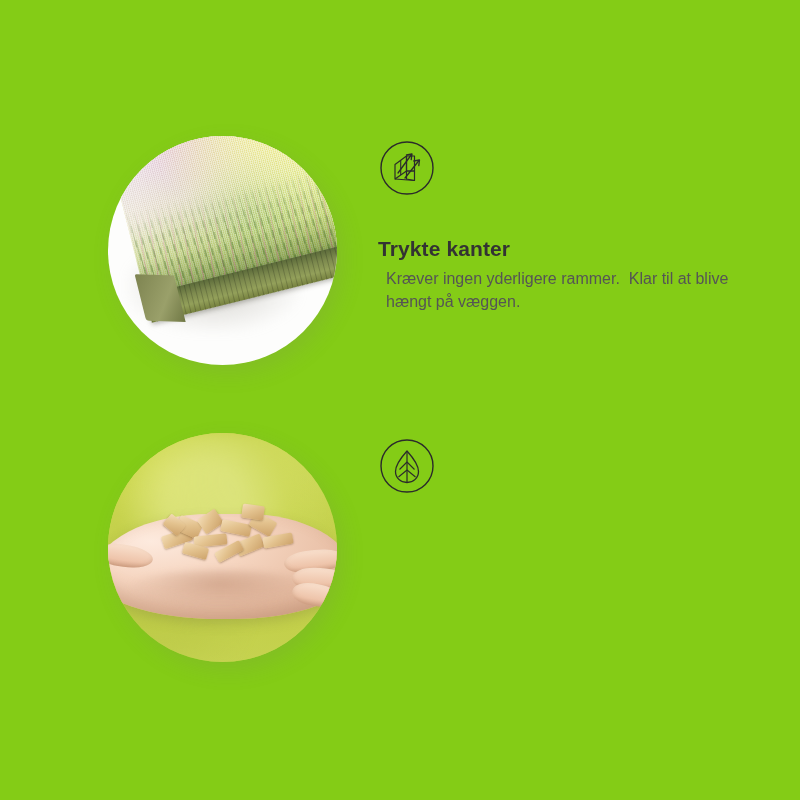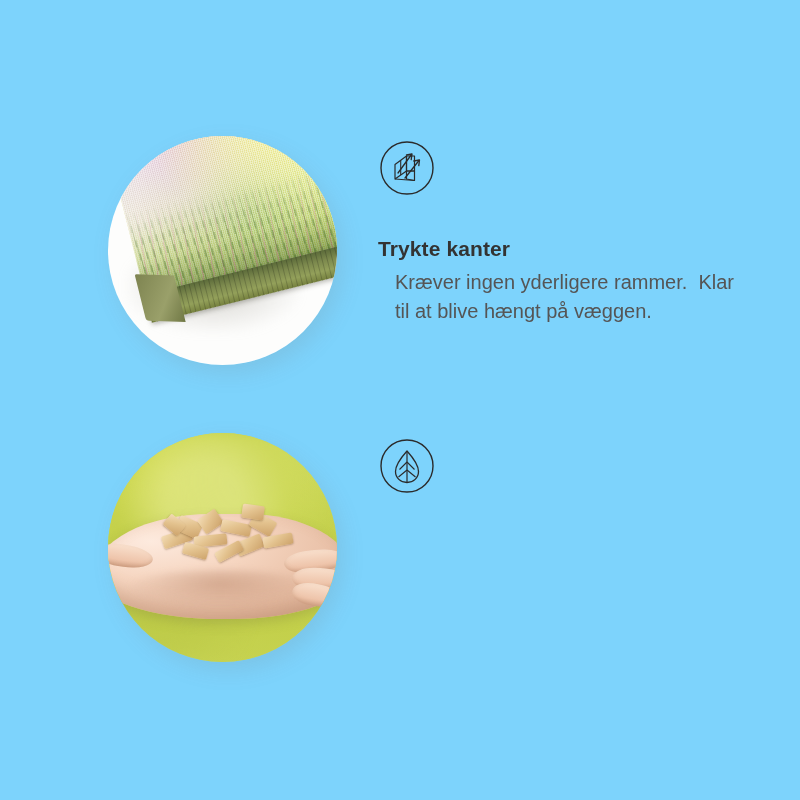--- a/index.html
+++ b/index.html
@@ -12,21 +12,21 @@
     height: 800px;
     background: #f1f1f1;
     font-family: "Liberation Sans", sans-serif;
     overflow: hidden;
   }
 
   .page {
     position: relative;
     width: 800px;
     height: 800px;
-    background: #7dd3fc;
+    background: #84cc16;
   }
 
   
   .feature {
     position: absolute;
     left: 0;
     width: 800px;
   }
   #feature-printed-edges { top: 136px; height: 240px; }
   #feature-eco          { top: 433px; height: 240px; }
@@ -210,22 +210,22 @@
   }
   .feature-title {
     margin: 0;
     font-size: 21px;
     font-weight: bold;
     color: #333333;
     letter-spacing: 0.1px;
     line-height: 1.2;
   }
   .feature-desc {
-    margin: 7px 0 0 17px;
-    font-size: 20px;
+    margin: 7px 0 0 8px;
+    font-size: 16px;
     color: #555555;
     line-height: 1.42;
     white-space: pre-wrap;
   }
 </style>
 </head>
 <body>
 
 <div class="page">
 

